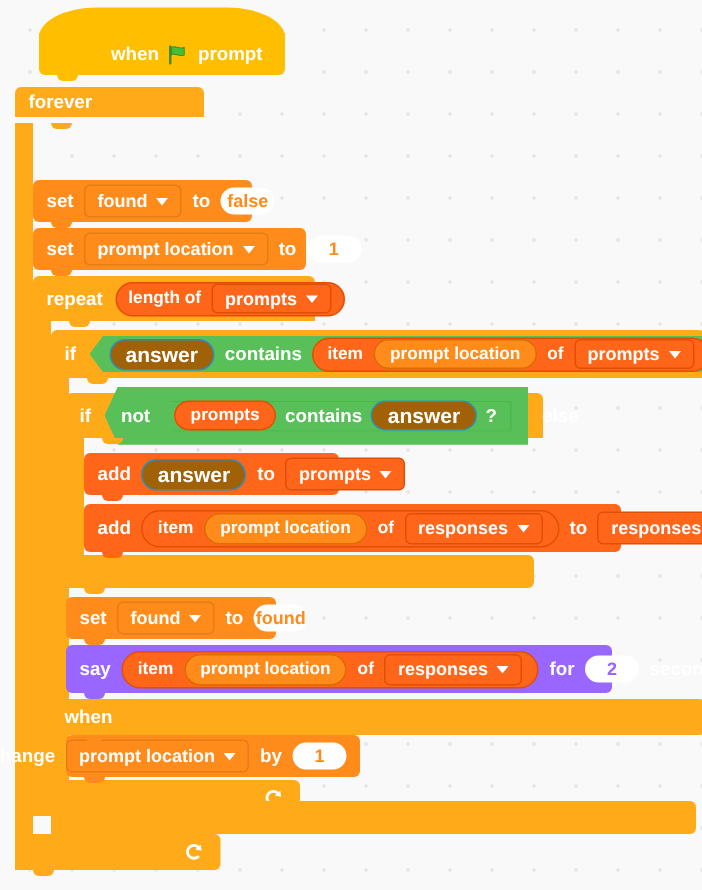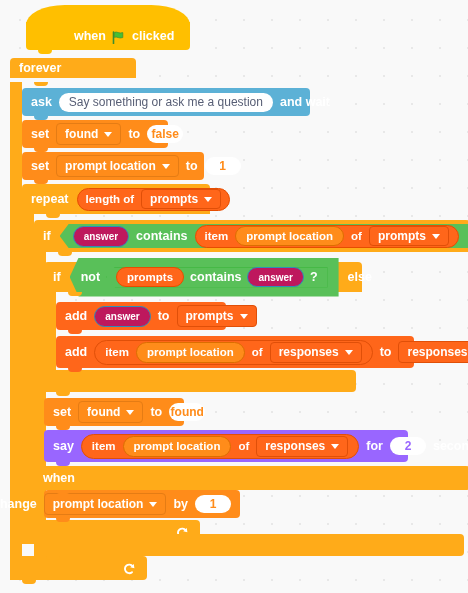--- a/index.html
+++ b/index.html
@@ -67,21 +67,21 @@
   .c-bot::after{content:"";position:absolute;left:12px;bottom:-4px;width:14px;height:4px;background:inherit;border-radius:0 0 4px 4px;}
   .c-innernotch{position:absolute;width:14px;height:4px;border-radius:0 0 4px 4px;}
 
   
   .oval{
     display:inline-flex;align-items:center;justify-content:center;
     border-radius:999px;padding:0 10px;height:18px;white-space:nowrap;
   }
   .oval-white{background:#fff;color:#575E75;font-size:12px;height:18px;}
   .oval-num{background:#fff;color:#FF8C1A;font-size:12px;font-weight:bold;min-width:22px;padding:0 7px;}
-  .rep-sensing{background:#be185d;color:#fff;font-size:10px;font-weight:bold;border:1px solid #2E8EB8;}
+  .rep-sensing{background:#a16207;color:#fff;font-size:14px;font-weight:bold;border:1px solid #2E8EB8;}
   .rep-list{background:#FF661A;color:#fff;font-size:11.5px;font-weight:bold;border:1px solid #E64D00;}
   .rep-var{background:#FF8C1A;color:#fff;font-size:11.5px;font-weight:bold;border:1px solid #DB6E00;}
 
   
   .dd{
     display:inline-flex;align-items:center;gap:6px;
     border-radius:4px;padding:0 8px;height:20px;
     font-size:12px;font-weight:bold;color:#fff;white-space:nowrap;
   }
   .dd-vars{background:#FF8C1A;border:1px solid #E57C14;}
@@ -111,21 +111,21 @@
 
   <div class="hat" style="left:26px;top:22px;width:104px;height:28px;padding-left:48px;">
     <div class="hat-top"></div>
     <span class="lbl">when</span>
     <span class="flag">
       <svg width="14" height="13" viewBox="0 0 14 13">
         <path d="M1.5 1 L1.5 12.5" stroke="#3D8E2E" stroke-width="1.6" fill="none" stroke-linecap="round"></path>
         <path d="M2.4 1.4 C5 0.1 7 3 10.8 1.6 L10.8 6.6 C7 8 5 5.1 2.4 6.4 Z" fill="#45BF35" stroke="#3D8E2E" stroke-width="0.7"></path>
       </svg>
     </span>
-    <span class="lbl">clicked</span>
+    <span class="lbl">prompt</span>
   </div>
 
   <div class="cblock" style="left:10px;top:58px;">
 
     <div class="c-top c-control" style="width:108px;height:20px;">
       <span class="lbl">forever</span>
     </div>
 
     <div class="c-spine c-control" style="top:24px;height:474px;"></div>
 
@@ -133,25 +133,20 @@
       <span class="looparrow">
         <svg width="13" height="13" viewBox="0 0 13 13">
           <path d="M10.6 3.2 A4.3 4.3 0 1 0 10 9.2" stroke="#fff" stroke-width="1.9" fill="none" stroke-linecap="round"></path>
           <path d="M11.8 1 L12.4 5.2 L8.2 4.3 Z" fill="#fff"></path>
         </svg>
       </span>
     </div>
     <div class="c-innernotch c-control" style="left:24px;top:24px;background:#FFAB19;"></div>
   </div>
 
-  <div class="blk stack c-sensing" style="left:22px;top:88px;width:288px;height:28px;background:#5CB1D6;">
-    <span class="lbl">ask</span>
-    <span class="oval oval-white" style="height:19px;">Say something or ask me a question</span>
-    <span class="lbl">and wait</span>
-  </div>
 
   <div class="blk stack c-vars" style="left:22px;top:120px;width:146px;height:28px;background:#FF8C1A;">
     <span class="lbl">set</span>
     <span class="dd dd-vars">
       <span>found</span>
       <span class="caret"></span>
     </span>
     <span class="lbl">to</span>
     <span class="oval oval-num">false</span>
   </div>

